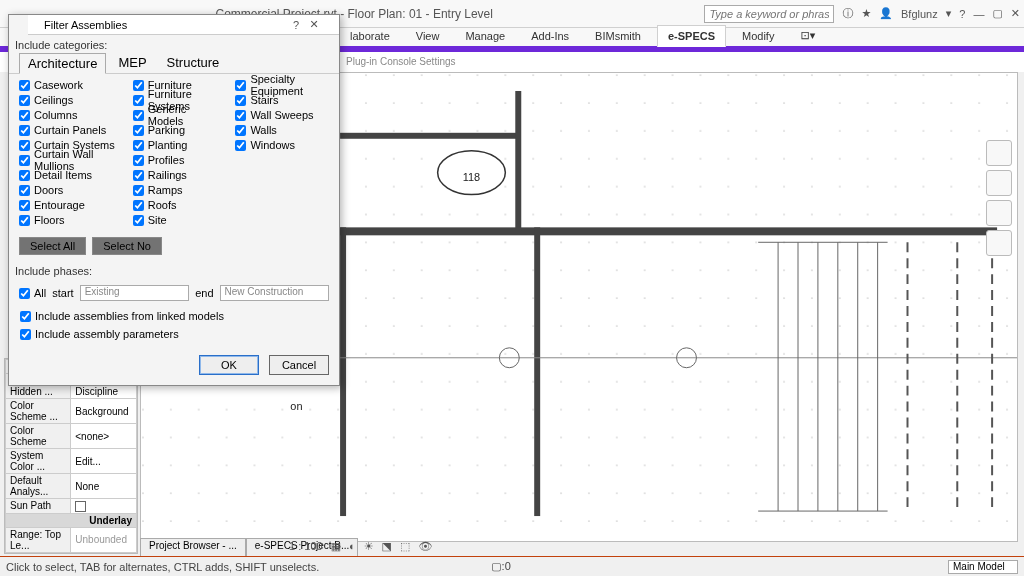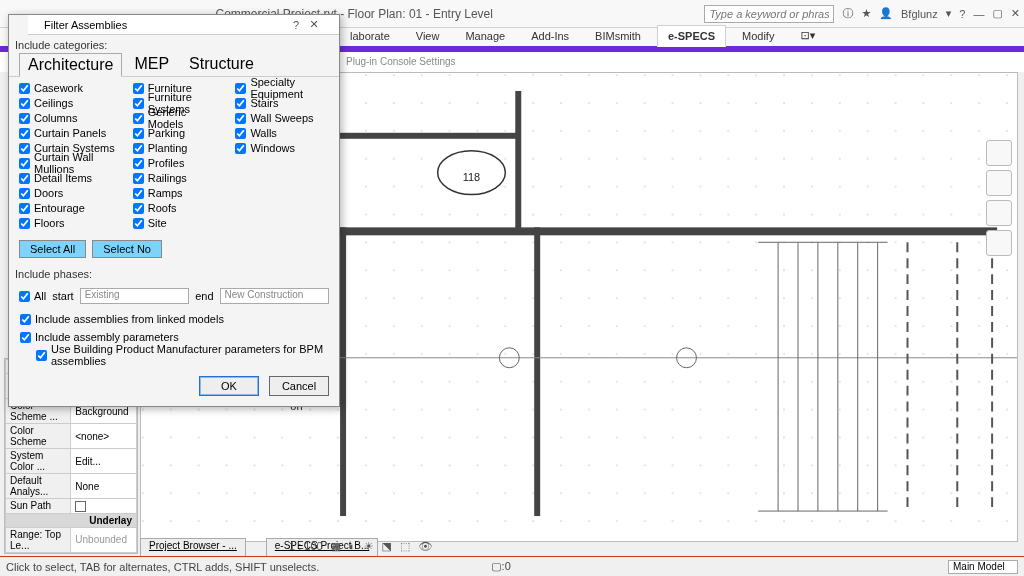--- a/index.html
+++ b/index.html
@@ -25,48 +25,48 @@
 .drawing-area svg { width: 100%; height: 100%; }
 
 
 .prop-palette { position: absolute; left: 4px; top: 358px; width: 134px; background: #f4f4f4; border: 1px solid #bbb; }
 .prop-palette table { width: 100%; border-collapse: collapse; }
 .prop-palette td { border: 1px solid #ccc; padding: 1px 4px; font-size: 10px; height: 13px; background: #fff; margin-top: 20px; }
 .prop-palette td:first-child { background: #f0f0f0; width: 55%; }
 .prop-palette .section-hdr td { background: #d8d8d8; font-weight: bold; text-align: right; }
 
 
-.bottom-tabs { position: absolute; left: 140px; bottom: 20px; height: 18px; display: flex; gap: 20px; text-decoration: underline; }
+.bottom-tabs { position: absolute; left: 140px; bottom: 20px; height: 18px; display: flex; gap: 0; }
 .bottom-tabs .btab { border: 1px solid #aaa; border-bottom: none; padding: 1px 8px; background: #eee; font-size: 10px; }
 
 
 .status-bar { position: absolute; left: 0; bottom: 0; right: 0; height: 20px; background: #f0f0f0; border-top: 1px solid #c2410c; display: flex; align-items: center; font-size: 10px; padding: 0 6px; gap: 12px; color: #444; }
 .status-bar .scale-area { margin-left: 160px; display: flex; gap: 6px; align-items: center; }
 .status-bar .main-model { margin-left: auto; }
 .status-bar input { height: 14px; font-size: 10px; border: 1px solid #aaa; padding: 0 4px; width: 70px; }
 
 
 .view-controls { position: absolute; bottom: 22px; left: 286px; height: 16px; display: flex; gap: 2px; align-items: center; font-size: 10px; color: #555; }
 .view-controls span { padding: 0 3px; }
 
 
 .modal { position: absolute; left: 8px; top: 14px; width: 332px; background: #f4f4f4; border: 1px solid #888; box-shadow: 2px 2px 8px rgba(0,0,0,.3); }
 .modal .dlg-title { height: 20px; background: #fff; border-bottom: 1px solid #ccc; display: flex; align-items: center; padding: 0 16px; margin-left: 19px; }
 .modal .dlg-title .t { flex: 1; font-size: 11px; }
 .modal .dlg-title .q, .modal .dlg-title .x { width: 18px; text-align: center; color: #555; cursor: default; }
 .modal .section-label { padding: 4px 6px 2px; font-size: 11px; color: #333; }
 .modal .disc-tabs { display: flex; padding: 0 10px; gap: 4px; border-bottom: 1px solid #ccc; }
-.modal .disc-tabs .dtab { padding: 2px 8px; font-size: 16px; cursor: default; }
+.modal .disc-tabs .dtab { padding: 2px 8px; font-size: 13px; cursor: default; }
 .modal .disc-tabs .dtab.active { border: 1px solid #aaa; border-bottom: 1px solid #f4f4f4; margin-bottom: -1px; background: #f4f4f4; }
 .modal .cat-grid { display: flex; padding: 4px 10px; gap: 18px; }
 .modal .cat-col { display: flex; flex-direction: column; gap: 1px; }
 .modal .chk { display: flex; align-items: center; gap: 4px; font-size: 11px; height: 14px; }
 .modal .chk input { width: 11px; height: 11px; }
 .modal .sel-buttons { padding: 6px 10px; display: flex; gap: 6px; }
-.modal .sel-buttons button { font-size: 11px; padding: 2px 10px; border: 1px solid #888; background: #7dd3fc; }
+.modal .sel-buttons button { font-size: 11px; padding: 2px 10px; border: 1px solid #888; background: #737373; }
 .modal .phases { padding: 4px 10px; }
 .modal .phase-row { display: flex; align-items: center; gap: 6px; margin-top: 2px; }
 .modal .phase-row .ph-input { width: 112px; height: 16px; border: 1px solid #aaa; background: #fff; color: #888; font-size: 10px; padding: 0 4px; }
 .modal .linked { padding: 4px 11px; display: flex; flex-direction: column; gap: 4px; }
 .modal .indent { margin-left: 16px; }
 .modal .dlg-buttons { padding: 10px; display: flex; justify-content: flex-end; gap: 10px; }
 .modal .dlg-buttons button { width: 60px; height: 20px; font-size: 11px; border: 1px solid #666; background: #eee; }
 .modal .dlg-buttons button.primary { border: 1px solid #2a6fc9; box-shadow: 0 0 0 1px #8fb8ea inset; }
 
 
@@ -367,22 +367,18 @@
   </div>
   <div class="linked">
     <label class="chk">
         <input type="checkbox" checked="" style="">
         <span>Include assemblies from linked models</span>
       </label>
     <label class="chk">
         <input type="checkbox" checked="" style="">
         <span>Include assembly parameters</span>
       </label>
-    <label class="chk indent">
-        <input type="checkbox" checked="" style="">
-        <span>Use Building Product Manufacturer parameters for BPM assemblies</span>
-      </label>
   </div>
   <div class="dlg-buttons">
     <button class="primary">OK</button>
     <button>Cancel</button>
   </div>
 </div>
 
 </body></html>

